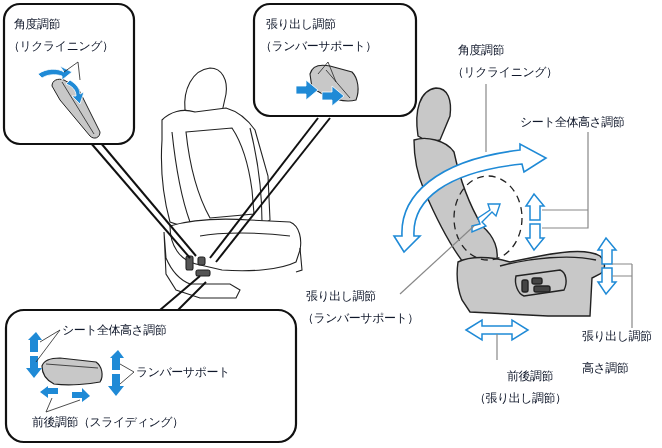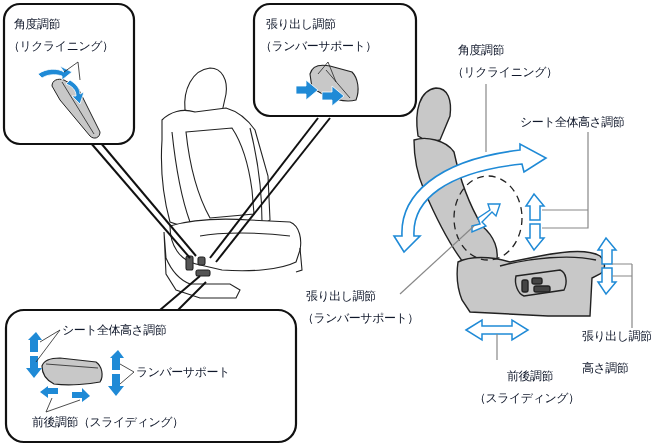--- a/index.html
+++ b/index.html
@@ -140,13 +140,13 @@
 <div class="lbl" style="left:32px;top:412px;">前後調節（スライディング）</div>
 
 <div class="lbl" style="left:458px;top:40px;">角度調節</div>
 <div class="lbl" style="left:452px;top:62px;">（リクライニング）</div>
 <div class="lbl" style="left:520px;top:112px;">シート全体高さ調節</div>
 <div class="lbl" style="left:306px;top:286px;">張り出し調節</div>
 <div class="lbl" style="left:302px;top:308px;">（ランバーサポート）</div>
 <div class="lbl" style="left:582px;top:326px;">張り出し調節</div>
 <div class="lbl" style="left:582px;top:346px;margin-top:12px;">高さ調節</div>
 <div class="lbl" style="left:480px;top:366px;margin-left:27px;">前後調節</div>
-<div class="lbl" style="left:474px;top:388px;">（スライディング）</div>
+<div class="lbl" style="left:474px;top:388px;">（張り出し調節）</div>
 
 </body></html>

